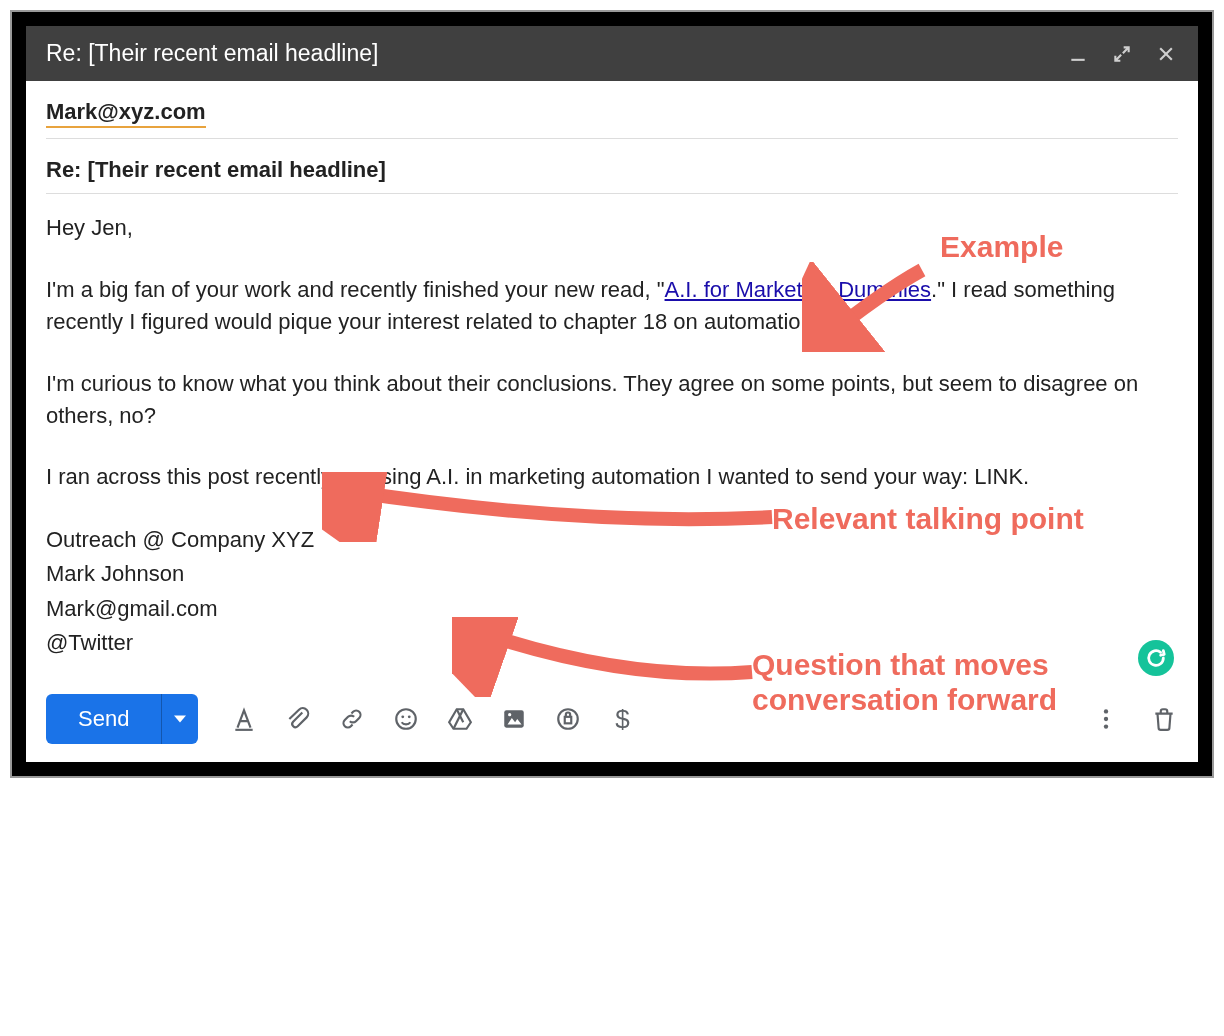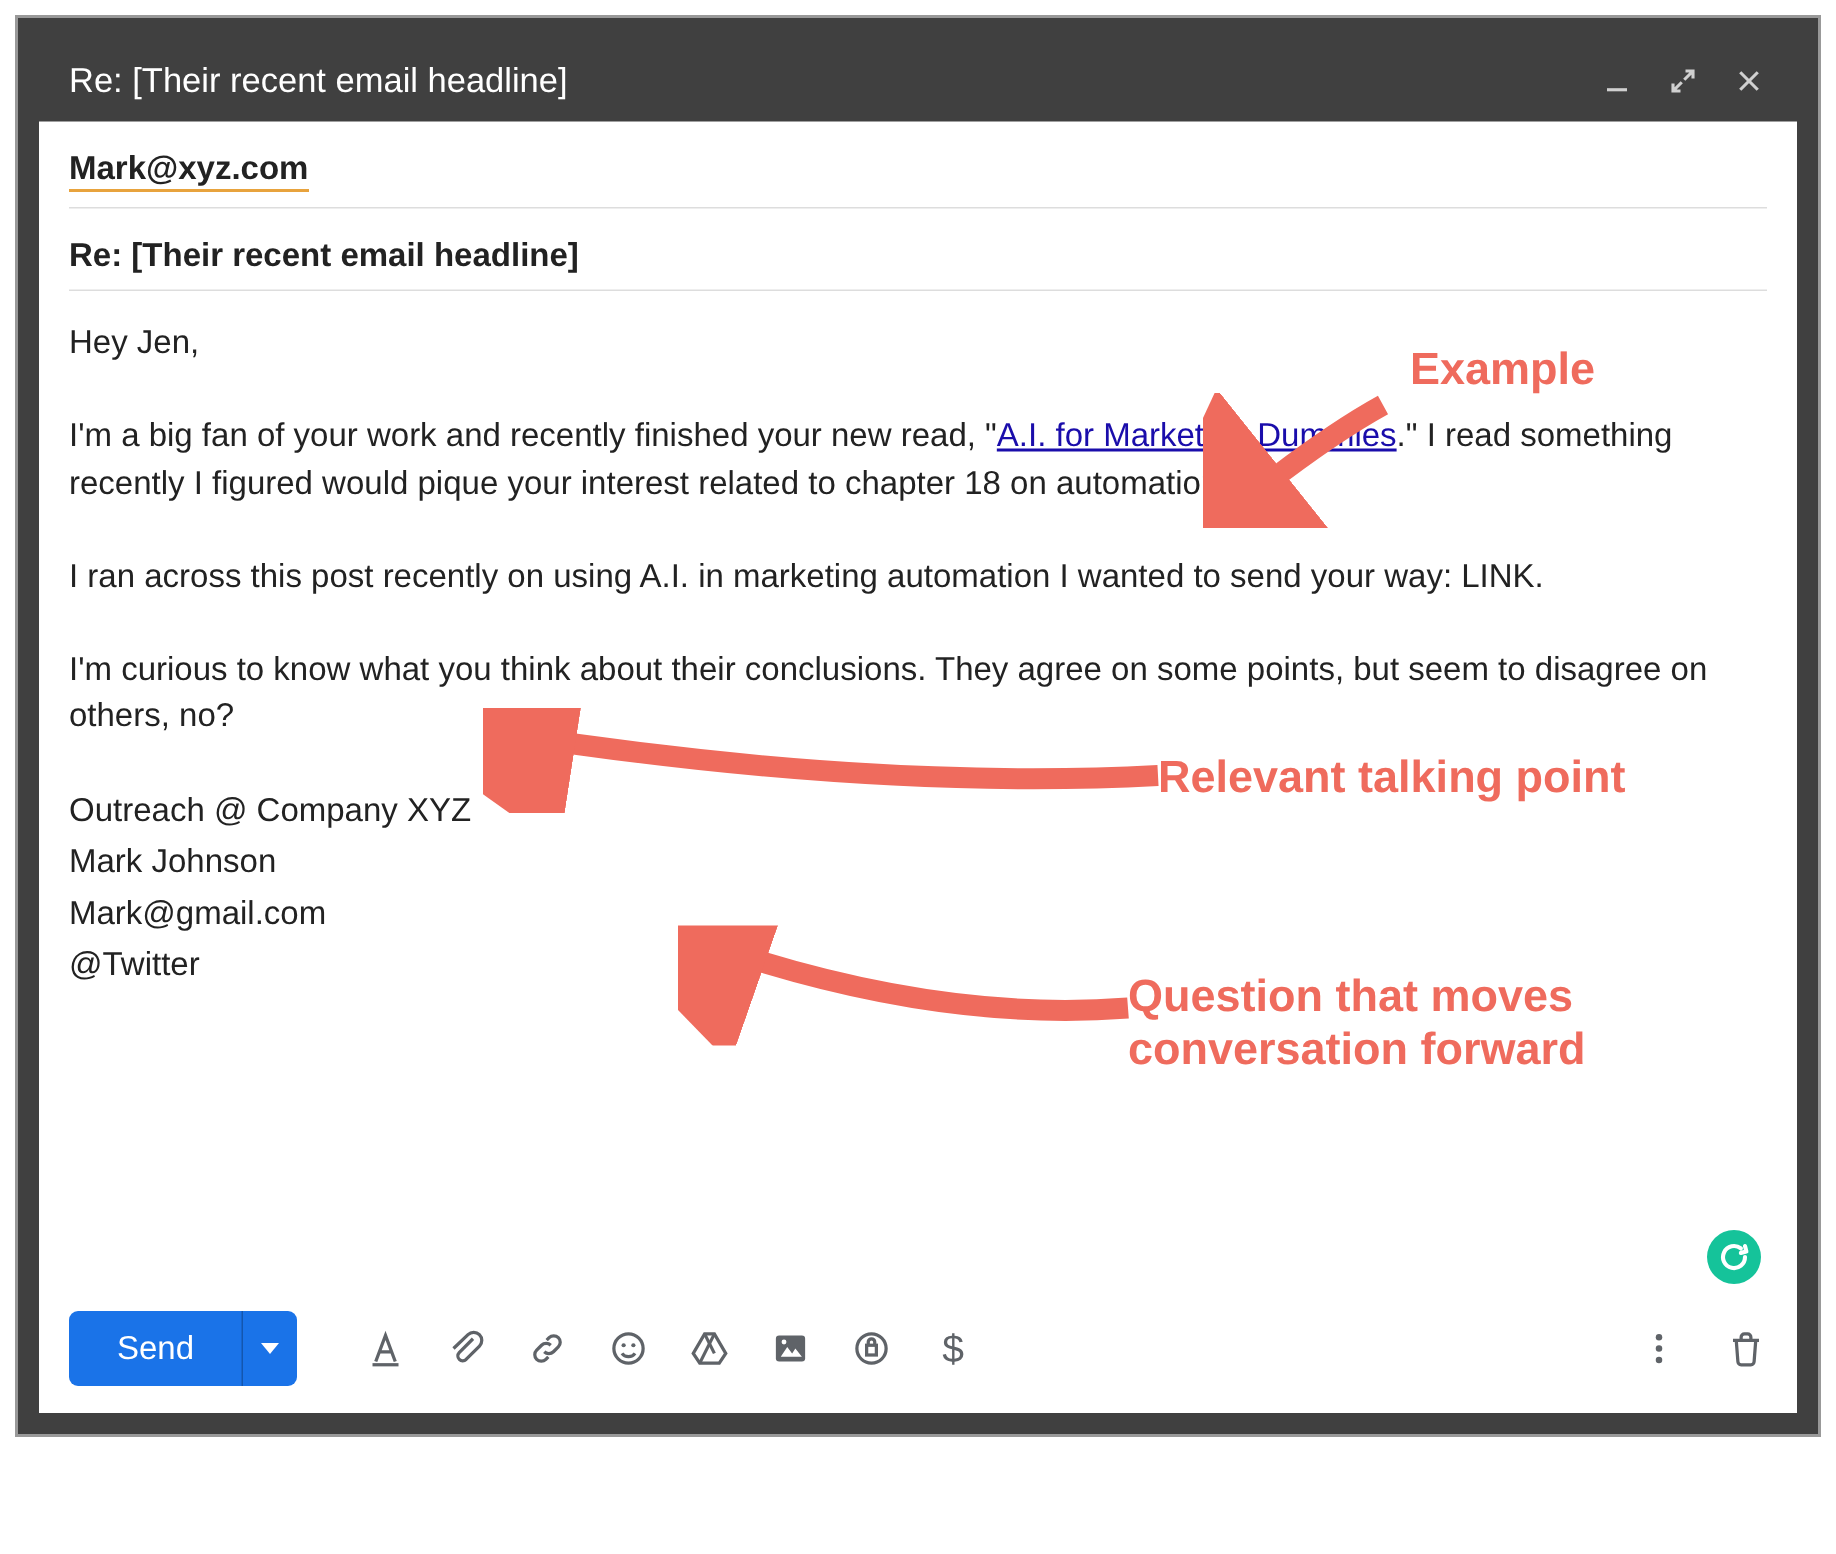--- a/index.html
+++ b/index.html
@@ -6,24 +6,24 @@
   html, body { margin:0; padding:0; }
   body {
     font-family: Arial, Helvetica, sans-serif;
     background:#fff;
     width:1224px;
     height:1036px;
   }
   .outer-border {
     border:2px solid #999;
     width:1204px;
-    height:948px;
+    height:768px;
     margin:10px;
     position:relative;
-    background:#404040;
+    background:#000000;
   }
   .compose-window {
     position:absolute;
     left:14px; right:14px; top:14px; bottom:14px;
     background:#fff;
     display:flex;
     flex-direction:column;
   }
   .titlebar {
     background:#404040;
@@ -68,21 +68,21 @@
     width:36px; height:36px;
     border-radius:50%;
     background:#15c39a;
     display:flex; align-items:center; justify-content:center;
   }
   .grammarly svg { width:22px; height:22px; stroke:#fff; stroke-width:3; fill:none; }
   .toolbar {
     display:flex;
     align-items:center;
     padding:14px 20px 18px 20px;
-    gap:19px;
+    gap:6px;
   }
   .send-btn {
     display:flex;
     background:#1a73e8;
     color:#fff;
     border-radius:6px;
     overflow:hidden;
     height:50px;
     font-size:22px;
     align-items:stretch;
@@ -154,22 +154,22 @@
         <span class="to-chip">Mark@xyz.com</span>
       </div>
       <div class="field-row">Re: [Their recent email headline]</div>
     </div>
 
     <div class="body-area">
       <p>Hey Jen,</p>
       <p>
         <span>I'm a big fan of your work and recently finished your new read, "</span><a href="#">A.I. for Marketing Dummies</a><span>." I read something recently I figured would pique your interest related to chapter 18 on automation.</span>
       </p>
+      <p>I'm curious to know what you think about their conclusions. They agree on some points, but seem to disagree on others, no?</p>
       <p>I ran across this post recently on using A.I. in marketing automation I wanted to send your way: LINK.</p>
-      <p>I'm curious to know what you think about their conclusions. They agree on some points, but seem to disagree on others, no?</p>
       <div class="signature">
         <div>Outreach @ Company XYZ</div>
         <div>Mark Johnson</div>
         <div>Mark@gmail.com</div>
         <div>@Twitter</div>
       </div>
 
       <div class="grammarly">
         <svg viewBox="0 0 24 24">
             <path d="M20 12a8 8 0 1 1-3-6.2" stroke-linecap="round"></path>

